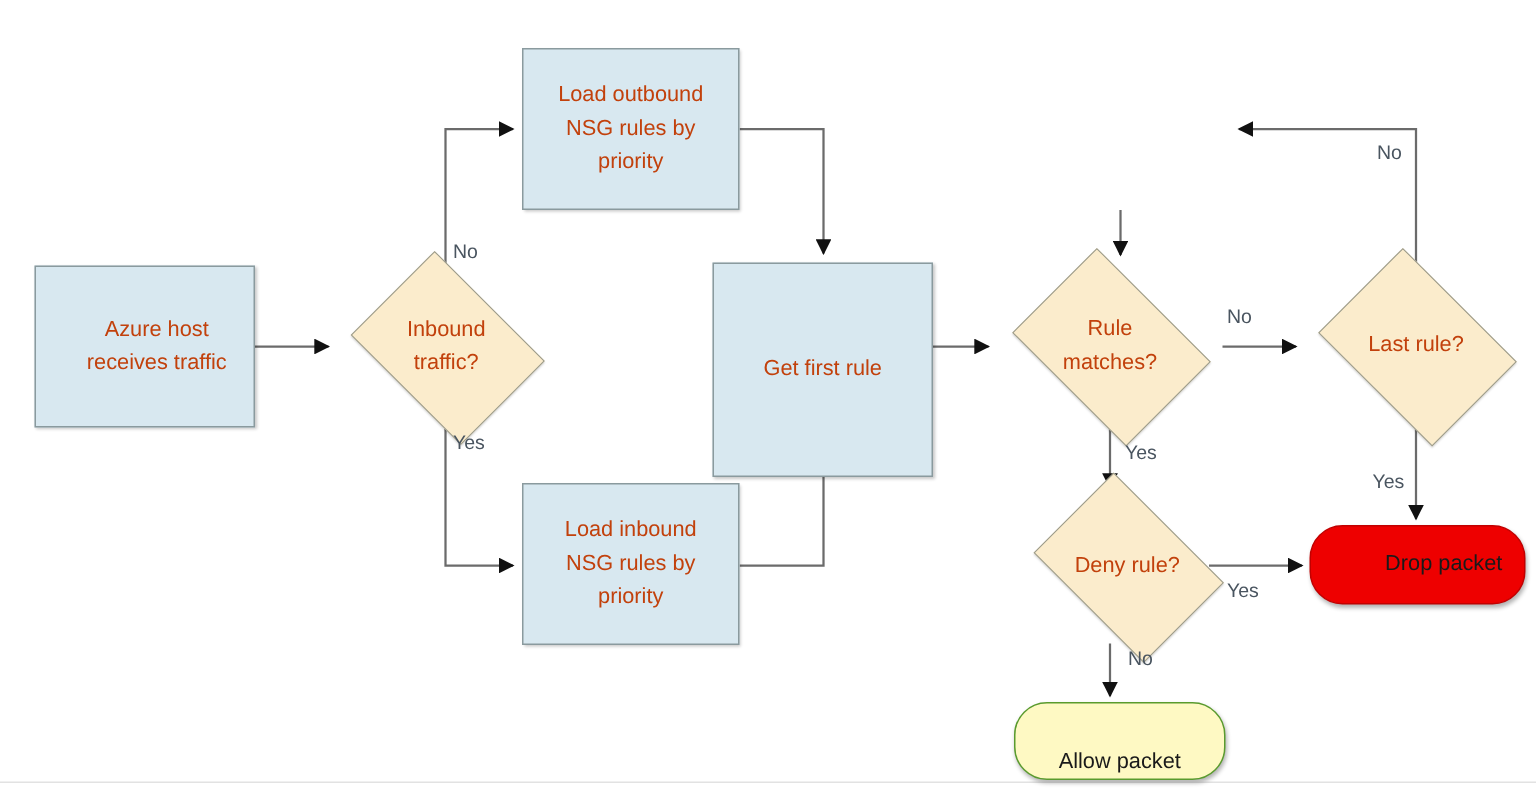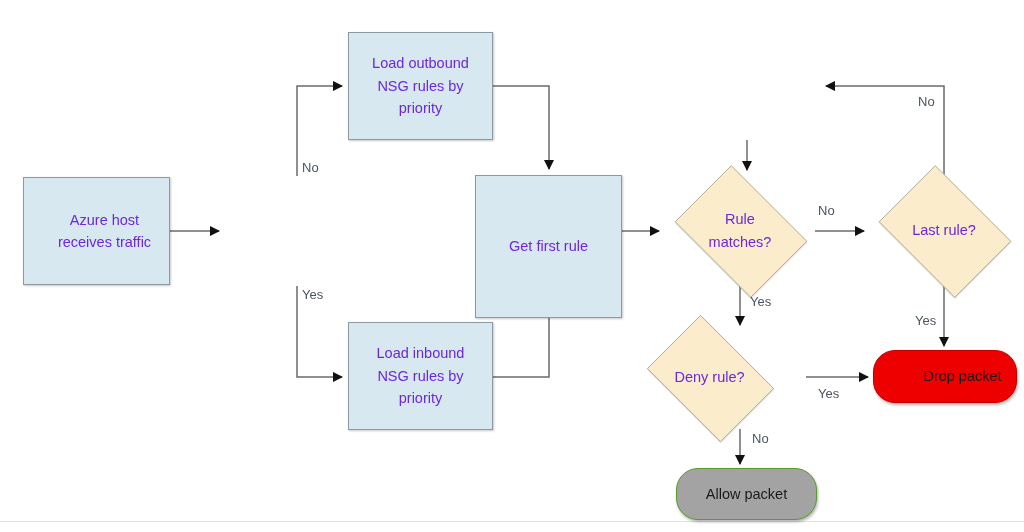--- a/index.html
+++ b/index.html
@@ -24,21 +24,21 @@
     width: 1024px;
     height: 532px;
   }
   .node {
     position: absolute;
     box-sizing: border-box;
     display: flex;
     align-items: center;
     justify-content: center;
     text-align: center;
-    color: #6d28d9;
+    color: #c2410c;
     font-size: 14.5px;
     line-height: 1.55;
     z-index: 3;
   }
   .process {
     background: #d8e8f0;
     border: 1.4px solid #8a9a9e;
     box-shadow: 1px 1px 2px rgba(0,0,0,0.22);
   }
   .process .label {
@@ -65,23 +65,24 @@
   .terminator {
     border-radius: 22px;
     box-shadow: 1px 2px 3px rgba(0,0,0,0.3);
   }
   .terminator.drop {
     background: #ee0000;
     border: 1.4px solid #c20000;
     color: #1a1a1a;
   }
   .terminator.allow {
-    background: #a3a3a3;
+    background: #fef9c3;
     border: 1.4px solid #5a9b2e;
     color: #1a1a1a;
+    align-items: flex-end;
   }
   .edge-label {
     position: absolute;
     font-size: 13px;
     color: #4a5560;
     z-index: 4;
     white-space: nowrap;
   }
   .footer-rule {
     position: absolute;
@@ -134,20 +135,27 @@
     </g>
   </svg>
 
   <div class="node process" style="left:23px; top:177px; width:147px; height:108px;padding-left:16px;">
     <div class="label">
       <span>Azure host</span><br>
       <span>receives traffic</span>
     </div>
   </div>
 
+  <div class="node decision" style="left:225px; top:176px; width:145px; height:110px;">
+    <div class="diamond-shape"></div>
+    <div class="label">
+      <span>Inbound</span><br>
+      <span>traffic?</span>
+    </div>
+  </div>
 
   <div class="node process" style="left:348px; top:32px; width:145px; height:108px;">
     <div class="label">
       <span>Load outbound</span><br>
       <span>NSG rules by</span><br>
       <span>priority</span>
     </div>
   </div>
 
   <div class="node process" style="left:348px; top:322px; width:145px; height:108px;">
@@ -169,21 +177,21 @@
       <span>matches?</span>
     </div>
   </div>
 
   <div class="node decision" style="left:869px; top:175px; width:150px; height:111px;">
     <div class="diamond-shape"></div>
     <div class="label">Last rule?</div>
   </div>
 
 
-  <div class="node decision" style="left:637px; top:325px; width:145px; height:105px;">
+  <div class="node decision" style="left:679px; top:325px; width:145px; height:105px;">
     <div class="diamond-shape"></div>
     <div class="label">Deny rule?</div>
   </div>
 
   <div class="node terminator drop" style="left:873px; top:350px; width:144px; height:53px;padding-left:35px;">
     <div class="label">Drop packet</div>
   </div>
 
   <div class="node terminator allow" style="left:676px; top:468px; width:141px; height:52px;">
     <div class="label">Allow packet</div>

